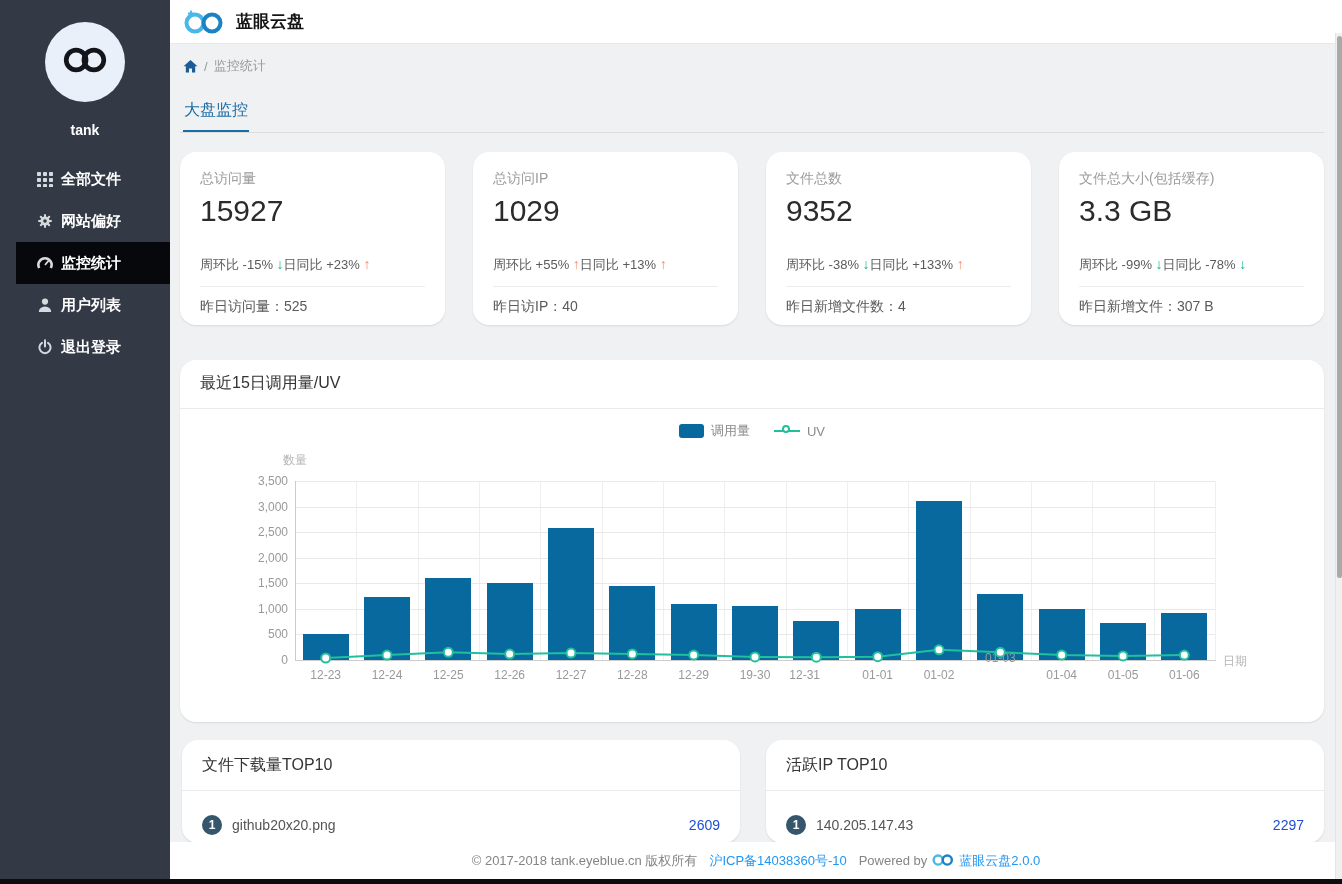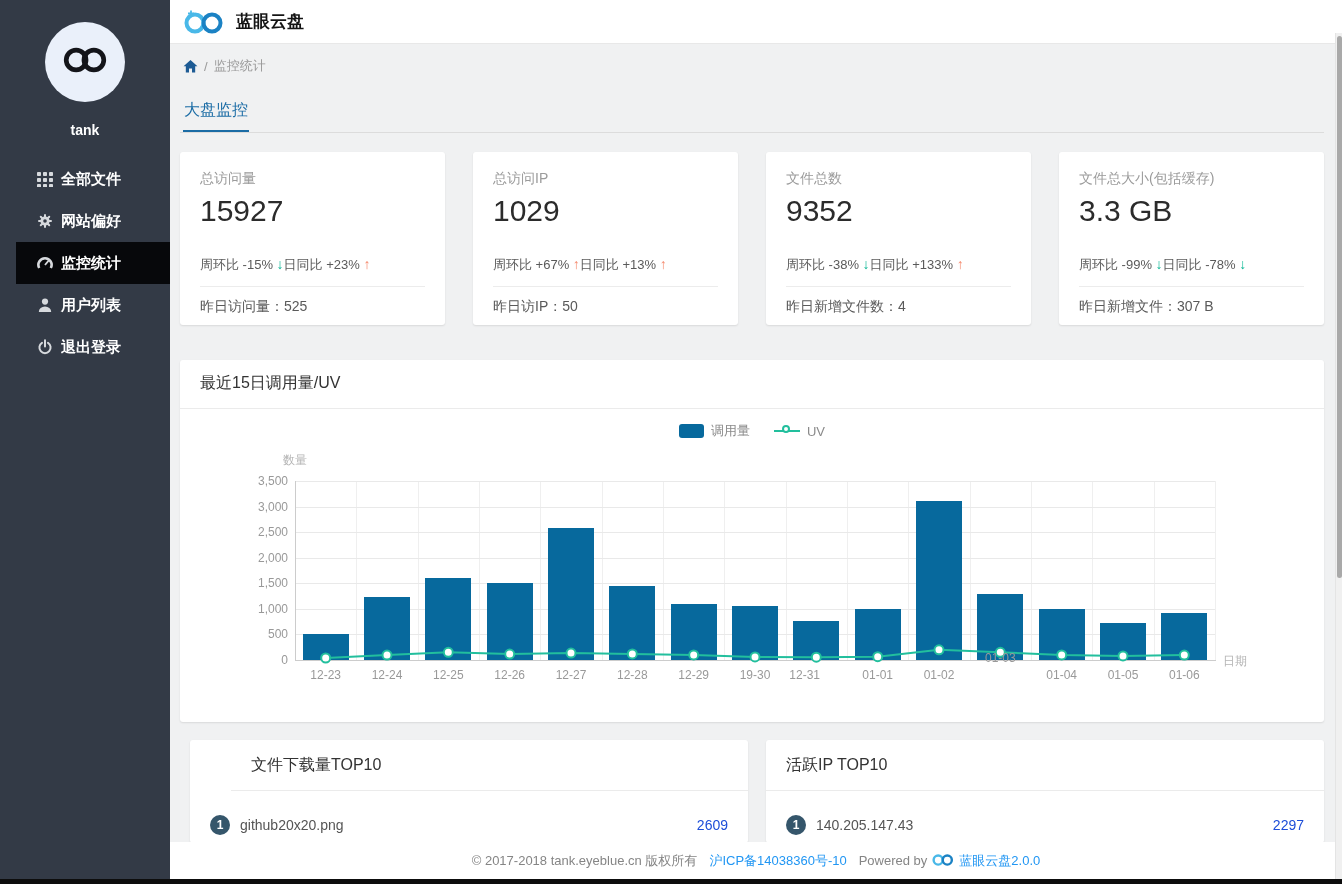--- a/index.html
+++ b/index.html
@@ -30,21 +30,21 @@
   .content { position:absolute; left:170px; top:44px; width:1172px; height:835px; background:#f0f1f2; }
 
   .breadcrumb { position:absolute; left:13px; top:12px; height:20px; display:flex; align-items:center;
                 gap:6px; font-size:13px; color:#999; }
   .breadcrumb .home { display:inline-flex; cursor:pointer; }
 
   .tab { position:absolute; left:13px; top:56px; font-size:16px; color:#1b6ca5; cursor:pointer;
          padding:0 1px 9px 1px; border-bottom:3px solid #1b6ca5; }
   .tab-line { position:absolute; left:10px; right:18px; top:88px; border-top:1px solid #dcdcdc; }
 
-  .card { background:#fff; border-radius:3px; box-shadow:0 1px 2px rgba(0,0,0,.10); }
+  .card { background:#fff; border-radius:16px; box-shadow:0 1px 2px rgba(0,0,0,.10); }
 
   
   .stat-cards { position:absolute; left:10px; right:18px; top:108px; height:173px; display:flex; gap:28px; }
   .stat-card { flex:1; position:relative; }
   .sc-title { position:absolute; left:20px; top:18px; font-size:14px; color:#9b9b9b; }
   .sc-value { position:absolute; left:20px; top:42px; font-size:30px; color:#2b2b2b; }
   .sc-deltas { position:absolute; left:20px; top:104px; font-size:13px; color:#5a5a5a; white-space:nowrap; }
   .sc-deltas .arrow { font-weight:bold; font-size:14px; }
   .sc-deltas .d2 { }
   .sc-hr { position:absolute; left:20px; right:20px; top:134px; border-top:1px solid #ececec; }
@@ -66,21 +66,21 @@
   .vgrid { position:absolute; width:1px; background:#efefef; }
   .axisline { position:absolute; background:#ccc; }
   .ytick-label { position:absolute; width:56px; text-align:right; font-size:12px; color:#999; }
   .xtick-label { position:absolute; text-align:center; font-size:12px; color:#999; }
   .axis-name { position:absolute; font-size:12px; color:#b5b5b5; }
   .bar { position:absolute; }
   .linesvg { position:absolute; overflow:visible; }
 
   
   .list-card { position:absolute; top:696px; height:103px; overflow:hidden; }
-  .list-card.left { left:20px; width:558px;padding-left:41px; }
+  .list-card.left { left:12px; width:558px; }
   .list-card.right { left:596px; width:558px; }
   .list-title { padding:15px 20px 14px; font-size:16px; color:#333; border-bottom:1px solid #ebebeb; }
   .list-row { position:absolute; left:0; right:0; top:56px; height:58px; display:flex;
               align-items:center; padding:0 20px; }
   .rank-badge { width:20px; height:20px; border-radius:50%; background:#35566b; color:#fff;
                 font-size:12px; font-weight:bold; display:flex; align-items:center; justify-content:center;
                 margin-right:10px; flex:none; }
   .list-name { flex:1; font-size:14px; color:#555; }
   .list-value { font-size:14px; color:#1d4ed8;text-align:right; }
 
@@ -205,23 +205,23 @@
         <div class="card stat-card">
           <div class="sc-title">总访问量</div>
           <div class="sc-value">15927</div>
           <div class="sc-deltas"><span>周环比 -15% </span><span class="arrow" style="color: rgb(12, 183, 149);">↓</span><span class="d2">日同比 +23% </span><span class="arrow" style="color: rgb(245, 136, 108);">↑</span></div>
           <div class="sc-hr"></div>
           <div class="sc-footer">昨日访问量：525</div>
         </div>
         <div class="card stat-card">
           <div class="sc-title">总访问IP</div>
           <div class="sc-value">1029</div>
-          <div class="sc-deltas"><span>周环比 +67% </span><span class="arrow" style="color: rgb(245, 136, 108);">↑</span><span class="d2">日同比 +13% </span><span class="arrow" style="color: rgb(245, 136, 108);">↑</span></div>
+          <div class="sc-deltas"><span>周环比 +55% </span><span class="arrow" style="color: rgb(245, 136, 108);">↑</span><span class="d2">日同比 +13% </span><span class="arrow" style="color: rgb(245, 136, 108);">↑</span></div>
           <div class="sc-hr"></div>
-          <div class="sc-footer">昨日访IP：50</div>
+          <div class="sc-footer">昨日访IP：40</div>
         </div>
         <div class="card stat-card">
           <div class="sc-title">文件总数</div>
           <div class="sc-value">9352</div>
           <div class="sc-deltas"><span>周环比 -38% </span><span class="arrow" style="color: rgb(12, 183, 149);">↓</span><span class="d2">日同比 +133% </span><span class="arrow" style="color: rgb(245, 136, 108);">↑</span></div>
           <div class="sc-hr"></div>
           <div class="sc-footer">昨日新增文件数：4</div>
         </div>
         <div class="card stat-card">
           <div class="sc-title">文件总大小(包括缓存)</div>

